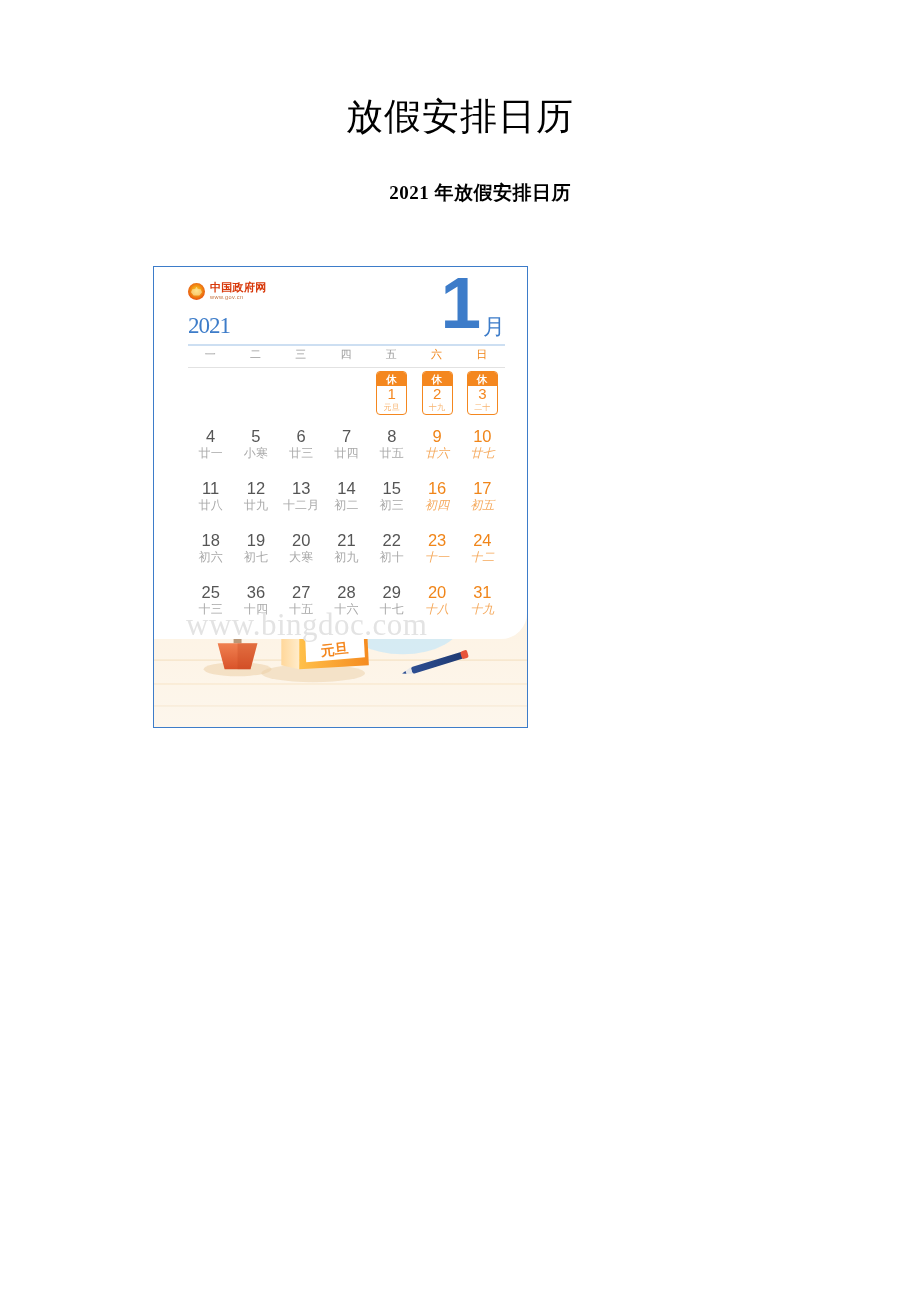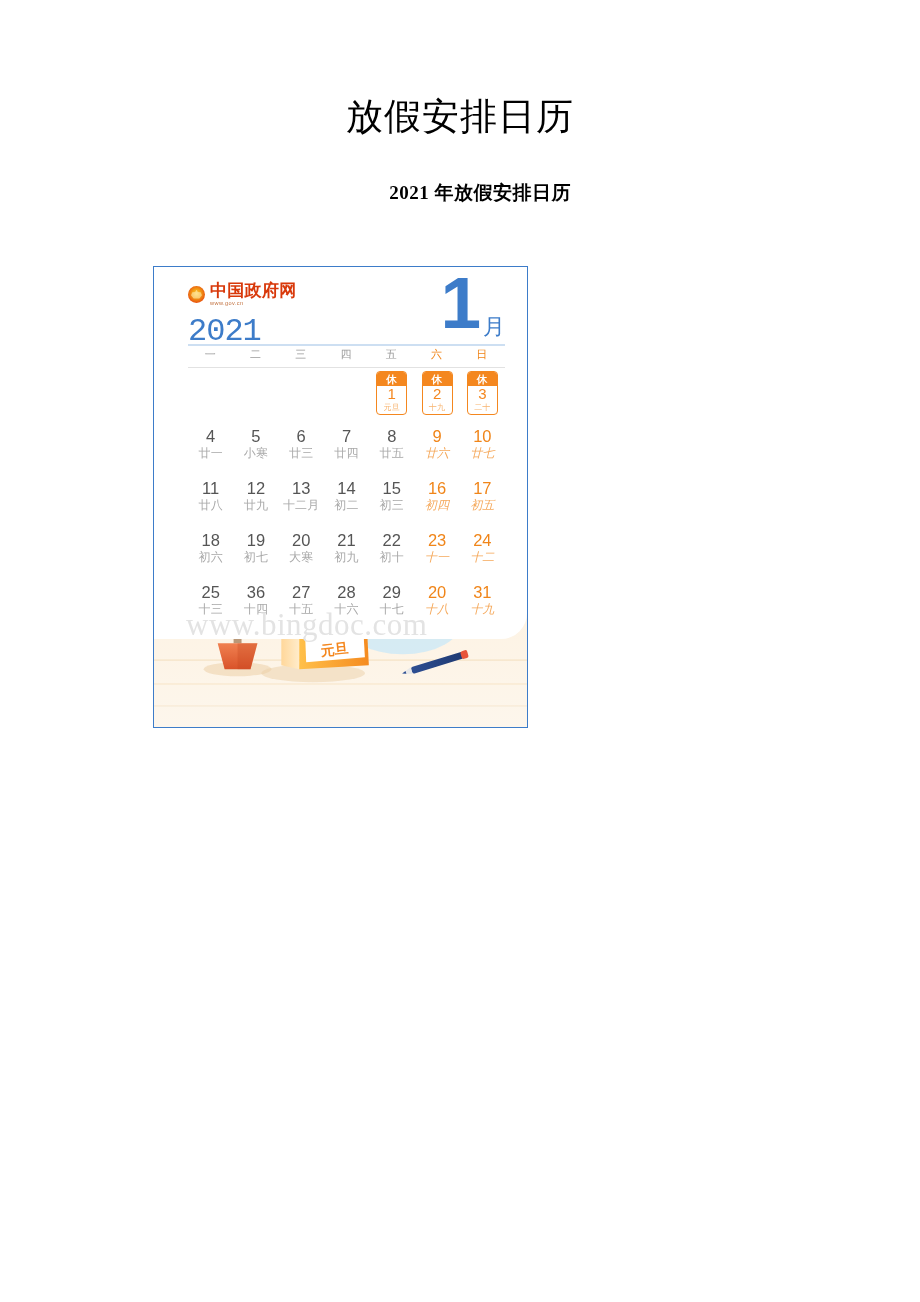--- a/index.html
+++ b/index.html
@@ -89,21 +89,21 @@
     position: absolute;
     left: 3px; top: 4px;
     width: 11px; height: 9px;
     background: #fff3c4;
     opacity: .55;
     clip-path: polygon(50% 0%, 62% 26%, 88% 30%, 100% 62%, 76% 100%, 24% 100%, 0% 62%, 12% 30%, 38% 26%);
   }
   .gov-text { line-height: 1; }
   .gov-name {
     font-family: "Liberation Sans", sans-serif;
-    font-size: 17px;
+    font-size: 11px;
     font-weight: bold;
     color: #d8380a;
     letter-spacing: .3px;
     display: block;
   }
   .gov-url {
     font-family: "Liberation Sans", sans-serif;
     font-size: 5.6px;
     color: #c2713f;
     letter-spacing: .4px;
@@ -132,22 +132,22 @@
     font-size: 22px;
     color: #3d7cc9;
     z-index: 6;
   }
 
   
   .year-label {
     position: absolute;
     left: 34px;
     top: 46px;
-    font-family: Liberation Mono, monospace;
-    font-size: 32px;
+    font-family: Liberation Serif, serif;
+    font-size: 23px;
     color: #3d7cc9;
     letter-spacing: -1px;
     z-index: 6;
   }
   .year-rule {
     position: absolute;
     left: 34px;
     right: 22px;
     top: 77px;
     height: 2px;

